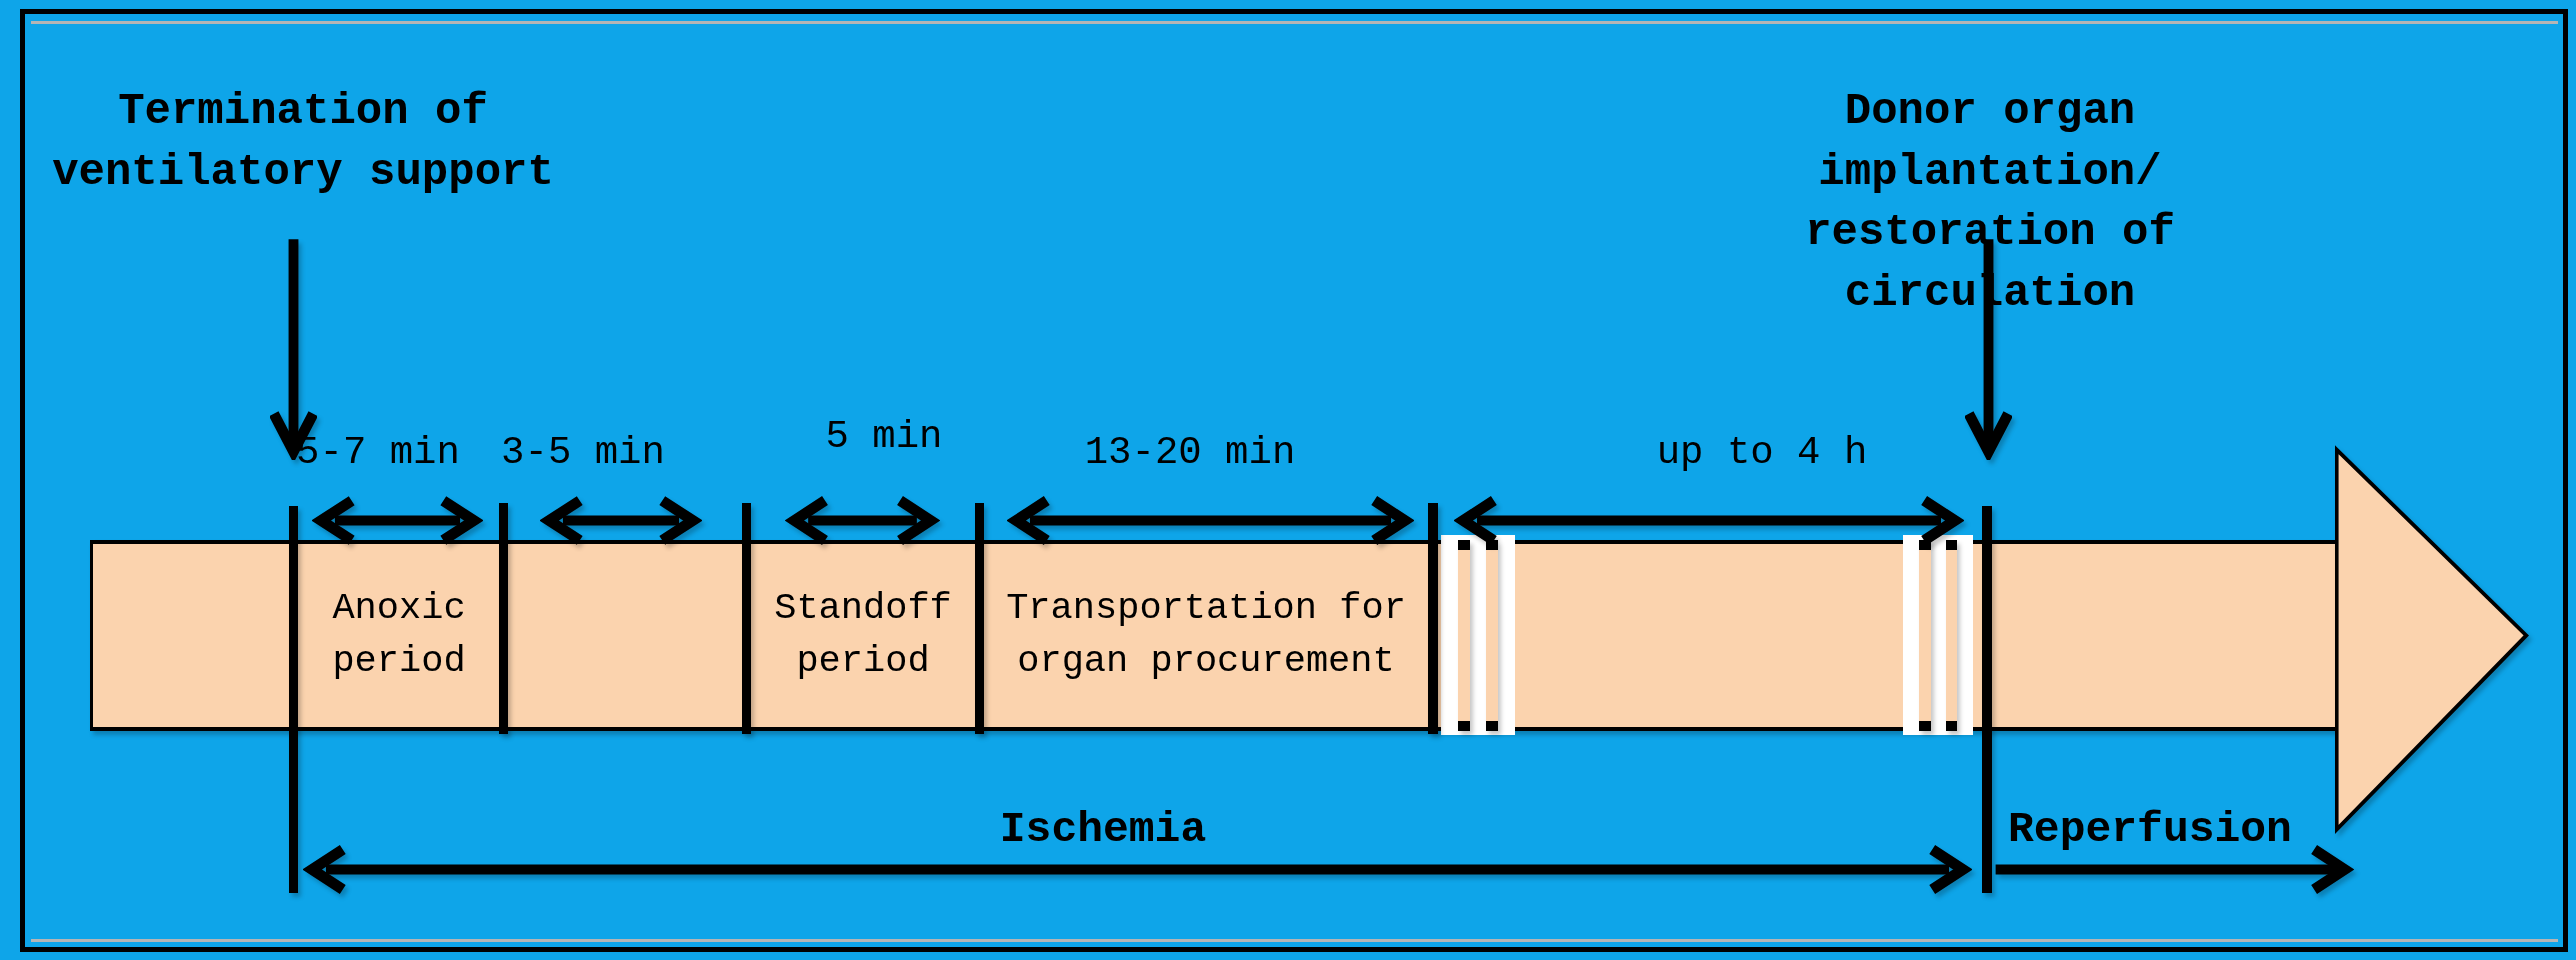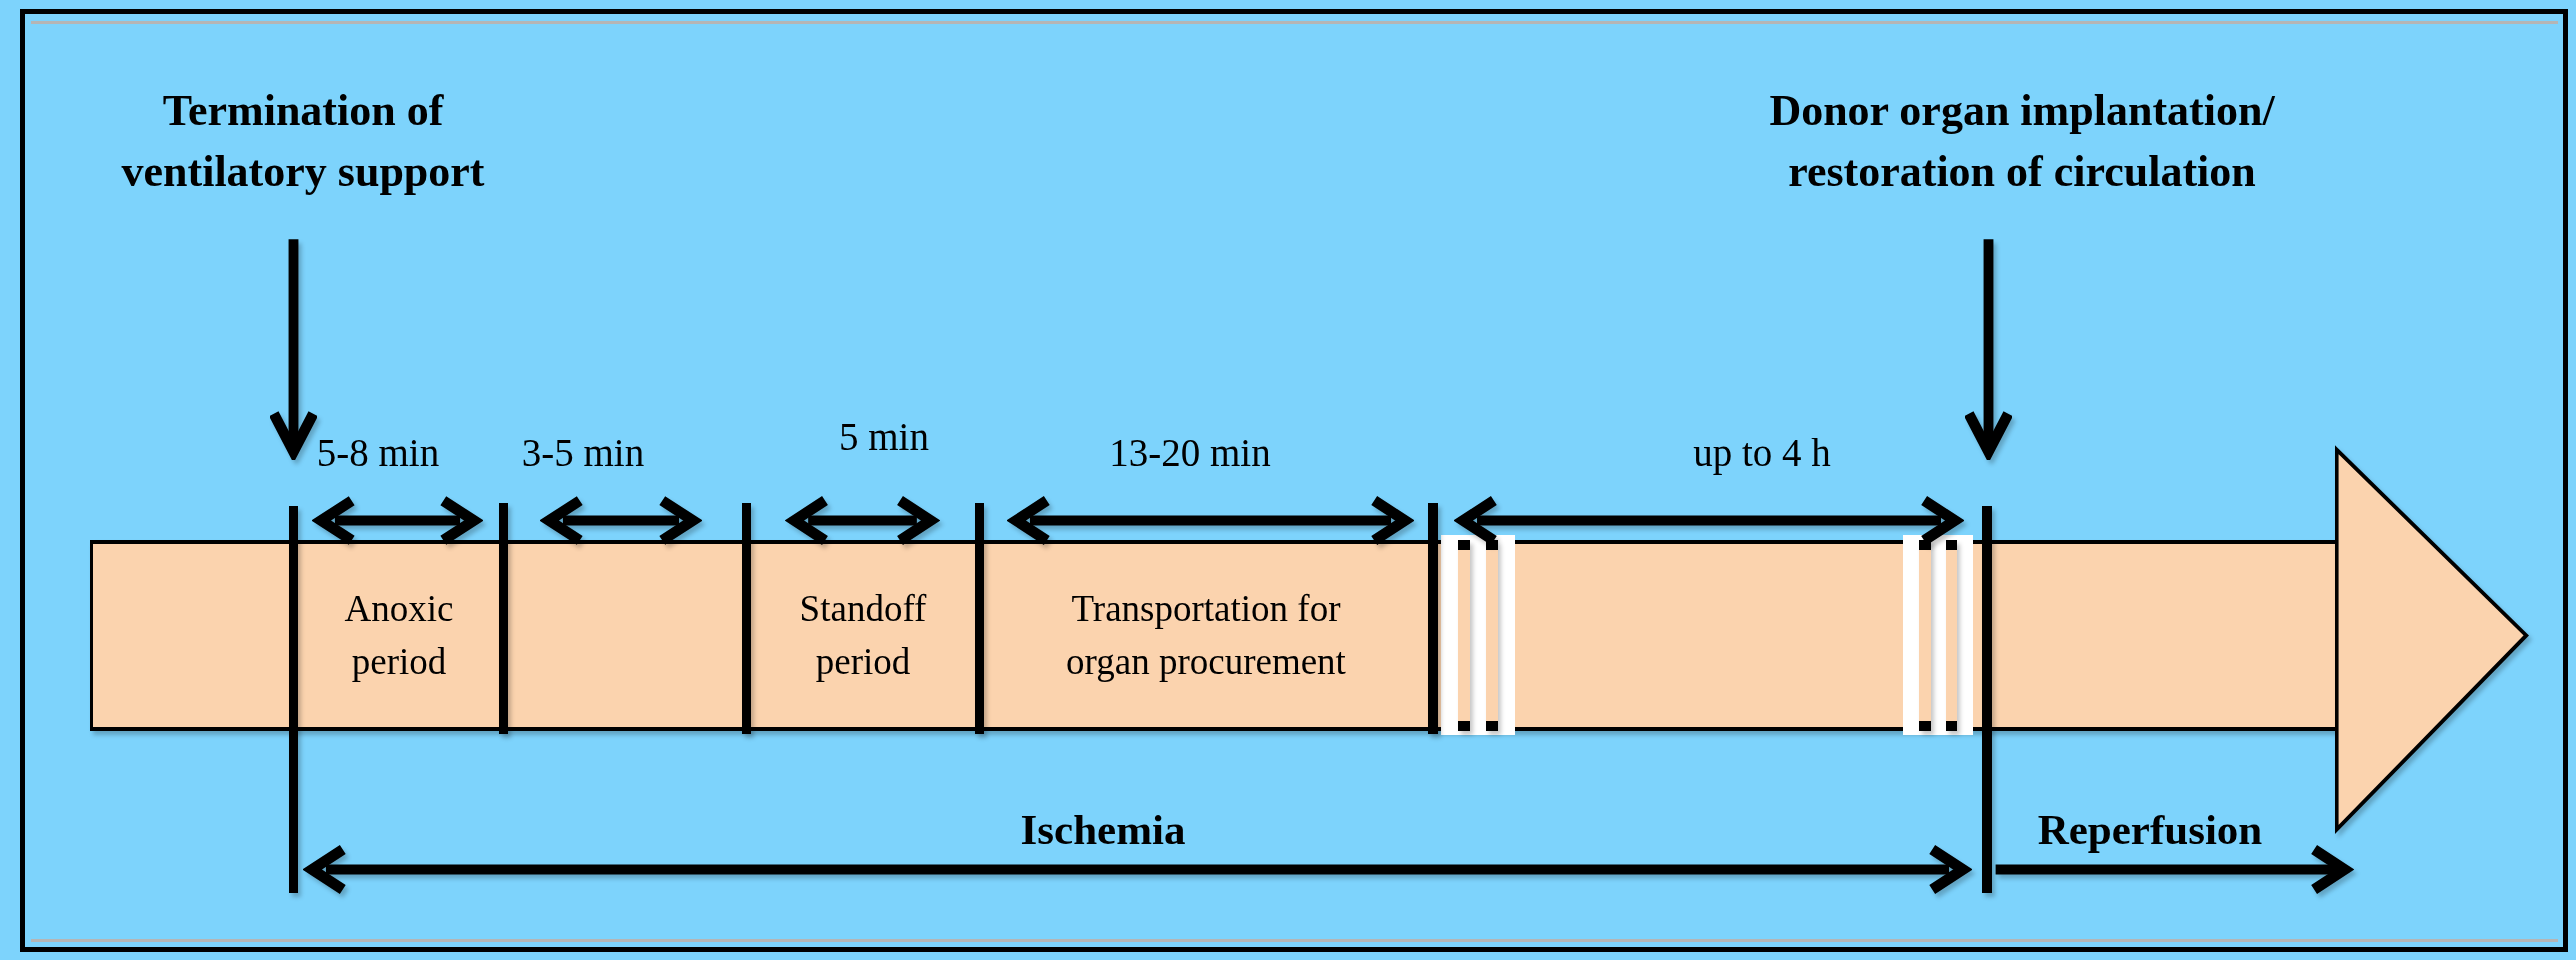--- a/index.html
+++ b/index.html
@@ -4,22 +4,22 @@
 <style>
   :root{
     --band-fill:#FBD3AE;
     --ink:#000000;
     --bevel:#b5b5b5;
   }
   html,body{margin:0;padding:0;background:#ffffff;}
   #stage{
     position:relative;
     width:2576px;height:961px;
-    background:#7dd3fc;
-    font-family:Liberation Serif, serif;
+    background:#0ea5e9;
+    font-family:Liberation Mono, monospace;
     color:var(--ink);
     overflow:hidden;
   }
   .abs{position:absolute;}
   .frame{
     left:20px;top:9.2px;width:2548px;height:943px;
     border:5.4px solid var(--ink);
     box-sizing:border-box;
   }
   .bevel{background:var(--bevel);}
@@ -138,24 +138,24 @@
     <polyline points="52,6 12,32 52,58"></polyline>
     <polyline points="2130,6 2170,32 2130,58"></polyline>
   </svg>
   <svg class="abs arrow shdw" style="left:1994px;top:845px;" width="360" height="49" viewBox="0 0 470 64">
     <line x1="2" y1="32" x2="446" y2="32"></line>
     <polyline points="418,6 458,32 418,58"></polyline>
   </svg>
 
   <div class="lbl title" style="left:303px;top:81px;">Termination of
 ventilatory support</div>
-  <div class="lbl title" style="left:1990px;top:81px;margin-left:32px;">Donor organ implantation/
+  <div class="lbl title" style="left:1990px;top:81px;">Donor organ implantation/
 restoration of circulation</div>
 
-  <div class="lbl dur" style="left:378px;top:432px;">5-8 min</div>
+  <div class="lbl dur" style="left:378px;top:432px;">5-7 min</div>
   <div class="lbl dur" style="left:583px;top:432px;">3-5 min</div>
   <div class="lbl dur" style="left:858px;top:416px;margin-left:26px;">5 min</div>
   <div class="lbl dur" style="left:1190px;top:432px;">13-20 min</div>
   <div class="lbl dur" style="left:1762px;top:432px;">up to 4 h</div>
 
   <div class="lbl seg" style="left:399px;top:635px;">Anoxic
 period</div>
   <div class="lbl seg" style="left:863px;top:635px;">Standoff
 period</div>
   <div class="lbl seg" style="left:1206px;top:635px;">Transportation for

